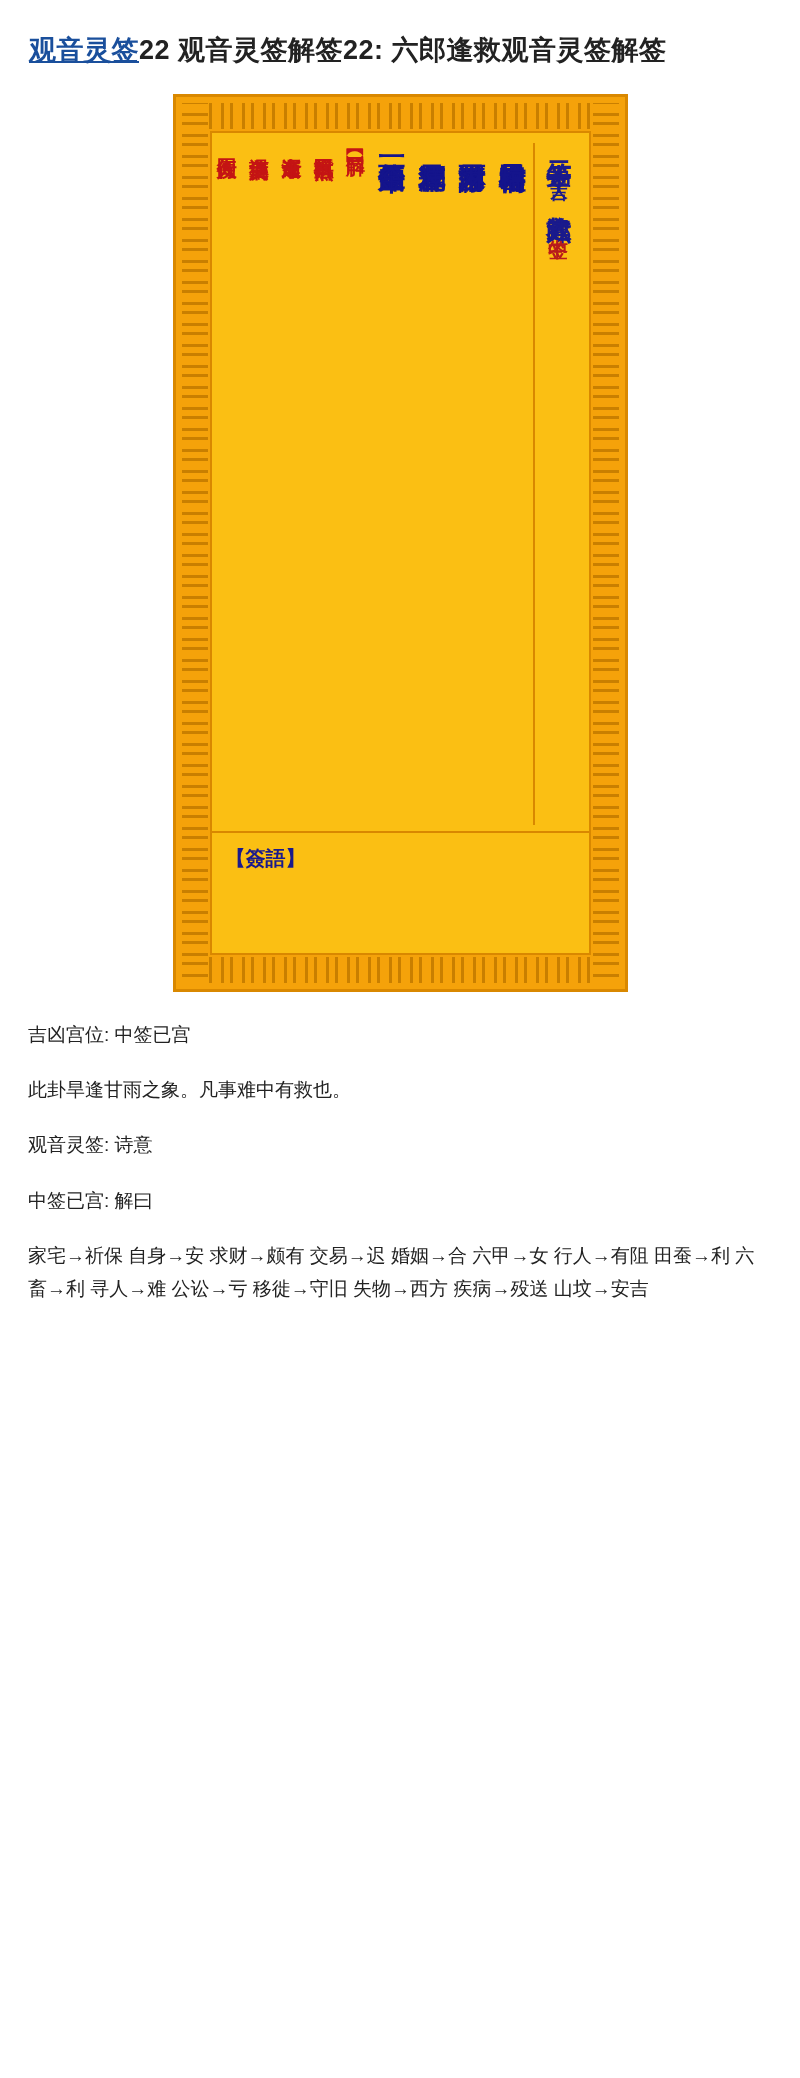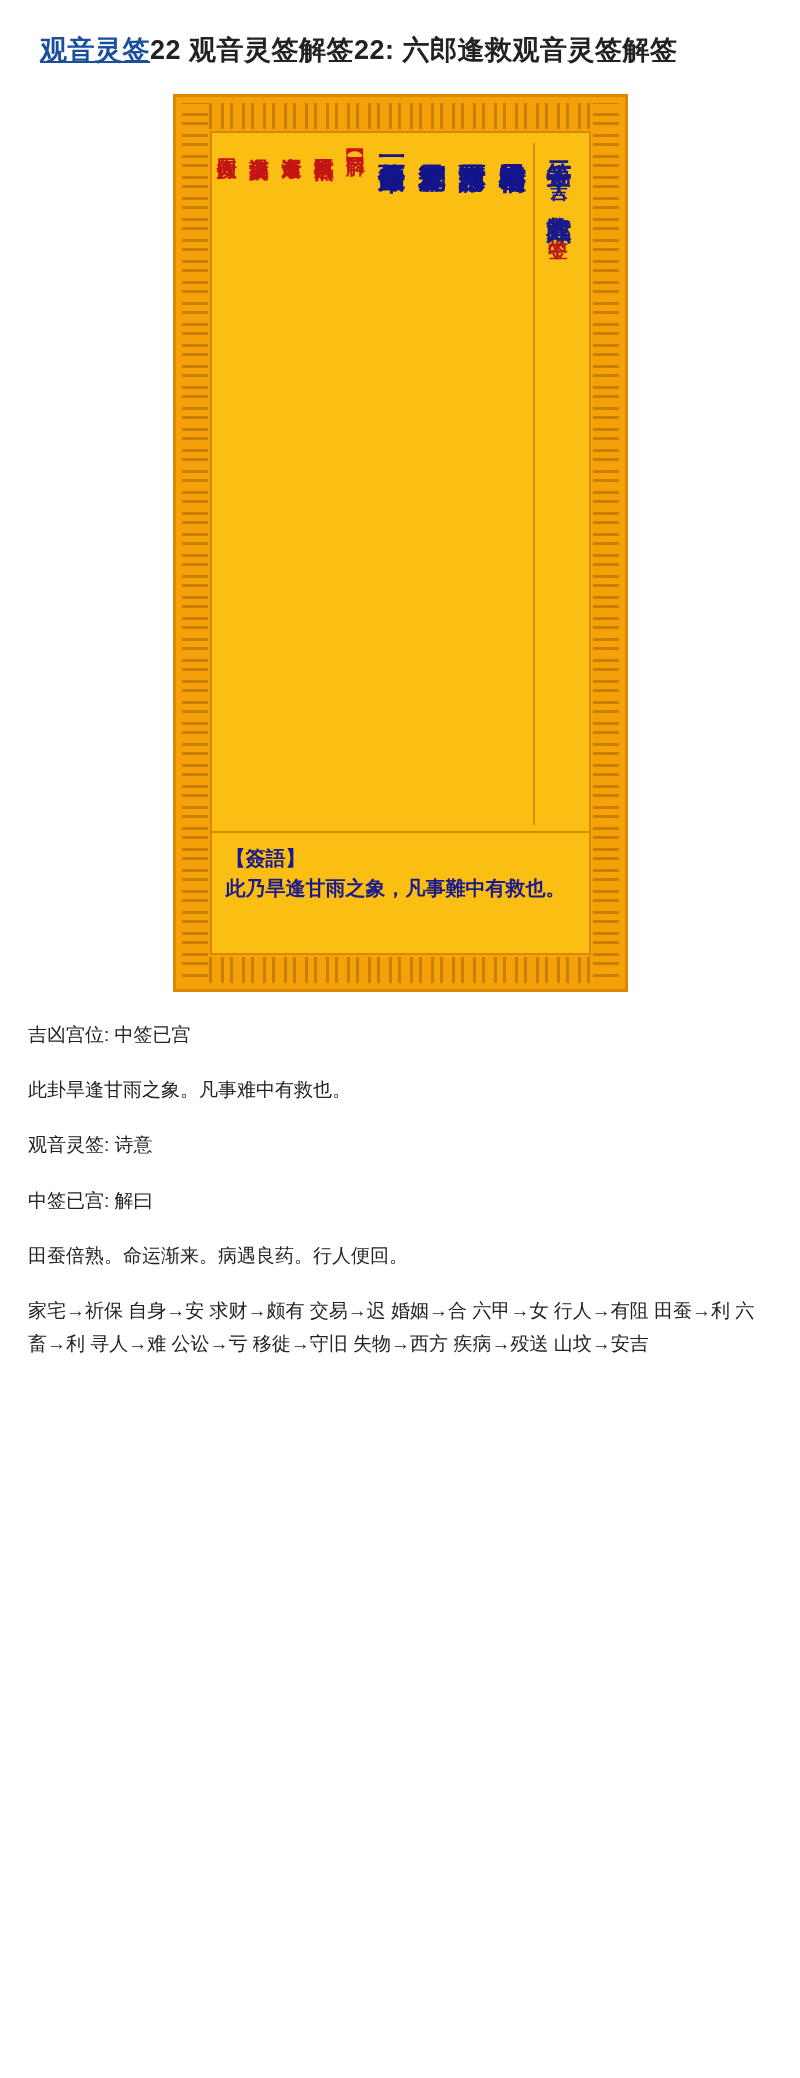--- a/index.html
+++ b/index.html
@@ -16,21 +16,21 @@
   .page {
     width: 800px;
     box-sizing: border-box;
     padding: 30px 28px 40px 28px;
   }
   .article-title {
     font-size: 27px;
     line-height: 1.55;
     font-weight: bold;
     color: #222222;
-    margin: 0 0 22px 12px;
+    margin: 0 0 22px 1px;
     letter-spacing: 0.5px;
   }
   .article-title .link {
     color: #1a4f9c;
     text-decoration: underline;
   }
 
   
   .talisman-wrap {
     display: flex;
@@ -167,26 +167,24 @@
           <div class="vcol red label">【解曰】</div>
           <div class="vcol red">田蠶倍熟</div>
           <div class="vcol red">命運漸來</div>
           <div class="vcol red">病遇良藥</div>
           <div class="vcol red">行人便回</div>
 
         </div>
 
         <div class="qianyu">
           <span class="tag">【簽語】</span>
-          <span>此乃旱逢甘雨之象，凡事難中有救也。</span>
         </div>
       </div>
     </div>
   </div>
 
   <p class="para">吉凶宫位: 中签已宫</p>
   <p class="para">此卦旱逢甘雨之象。凡事难中有救也。</p>
   <p class="para label">观音灵签: 诗意</p>
   <p class="para label">中签已宫: 解曰</p>
-  <p class="para">田蚕倍熟。命运渐来。病遇良药。行人便回。</p>
   <p class="para arrows">家宅→祈保 自身→安 求财→颇有 交易→迟 婚姻→合 六甲→女 行人→有阻 田蚕→利 六畜→利 寻人→难 公讼→亏 移徙→守旧 失物→西方 疾病→殁送 山坟→安吉</p>
 
 </div>
 
 </body></html>

